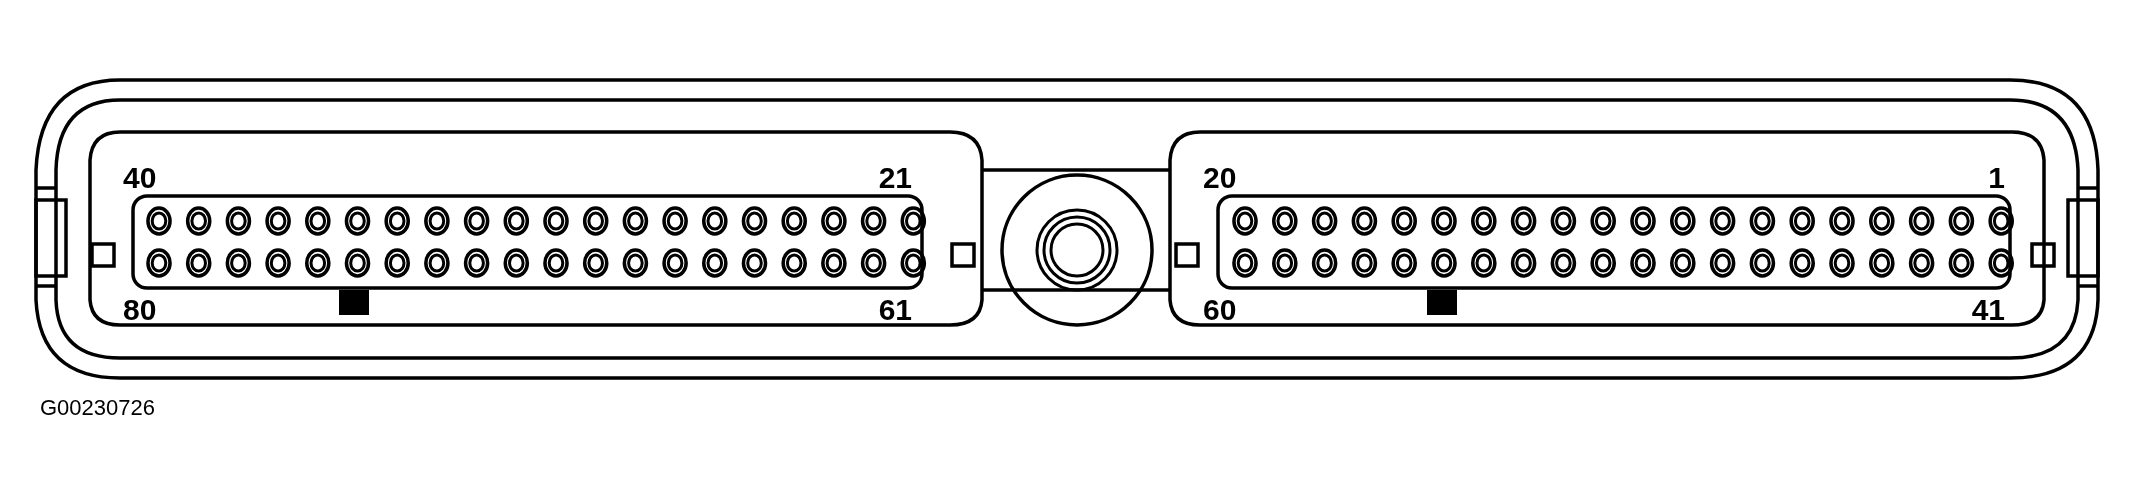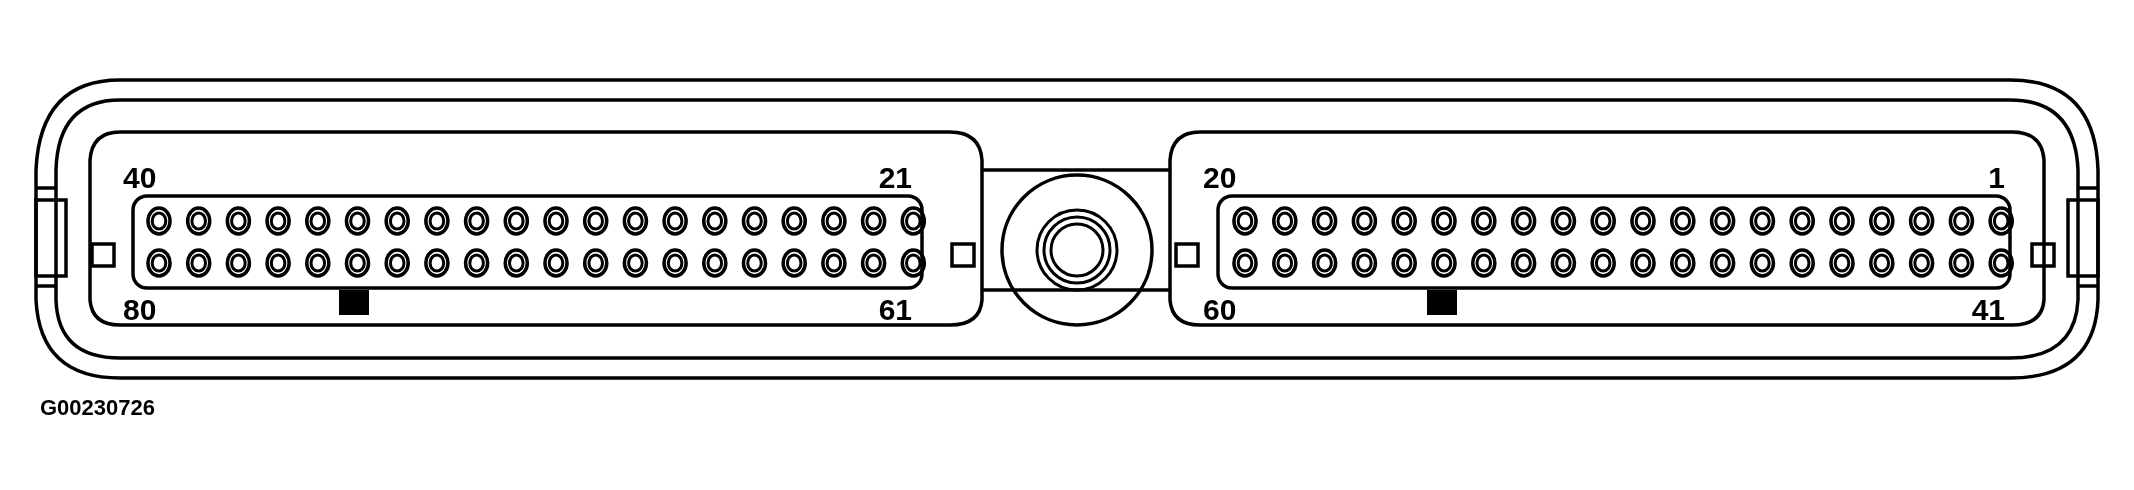--- a/index.html
+++ b/index.html
@@ -1,19 +1,19 @@
 <!DOCTYPE html>
 <html><head>
 <meta charset="utf-8">
 <style>
   html,body{margin:0;padding:0;background:#ffffff;}
   body{width:2134px;height:490px;position:relative;overflow:hidden;font-family:"Liberation Sans",sans-serif;}
   #diagram{position:absolute;left:0;top:0;}
   .lbl{font-family:"Liberation Sans",sans-serif;font-size:30px;font-weight:bold;fill:#000;}
-  .caption{position:absolute;left:40px;top:395px;font-size:22px;color:#000;font-family:"Liberation Sans",sans-serif;font-weight:bold;}
+  .caption{position:absolute;left:40px;top:395px;font-size:22px;color:#000;font-family:"Liberation Sans",sans-serif;}
 </style>
 </head>
 <body>
 
 <svg id="diagram" width="2134" height="490" viewBox="0 0 2134 490" xmlns="http://www.w3.org/2000/svg">
   <g fill="none" stroke="#000" stroke-width="3.5">
 
     <path d="M120,80 L2010,80 Q2095,80 2098,170 L2098,300 Q2095,378 2010,378 L120,378 Q40,378 36,300 L36,170 Q40,80 120,80 Z"></path>
 
     <path d="M120,100 L2010,100 Q2075,100 2078,170 L2078,300 Q2075,358 2010,358 L120,358 Q58,358 56,300 L56,170 Q58,100 120,100 Z"></path>

